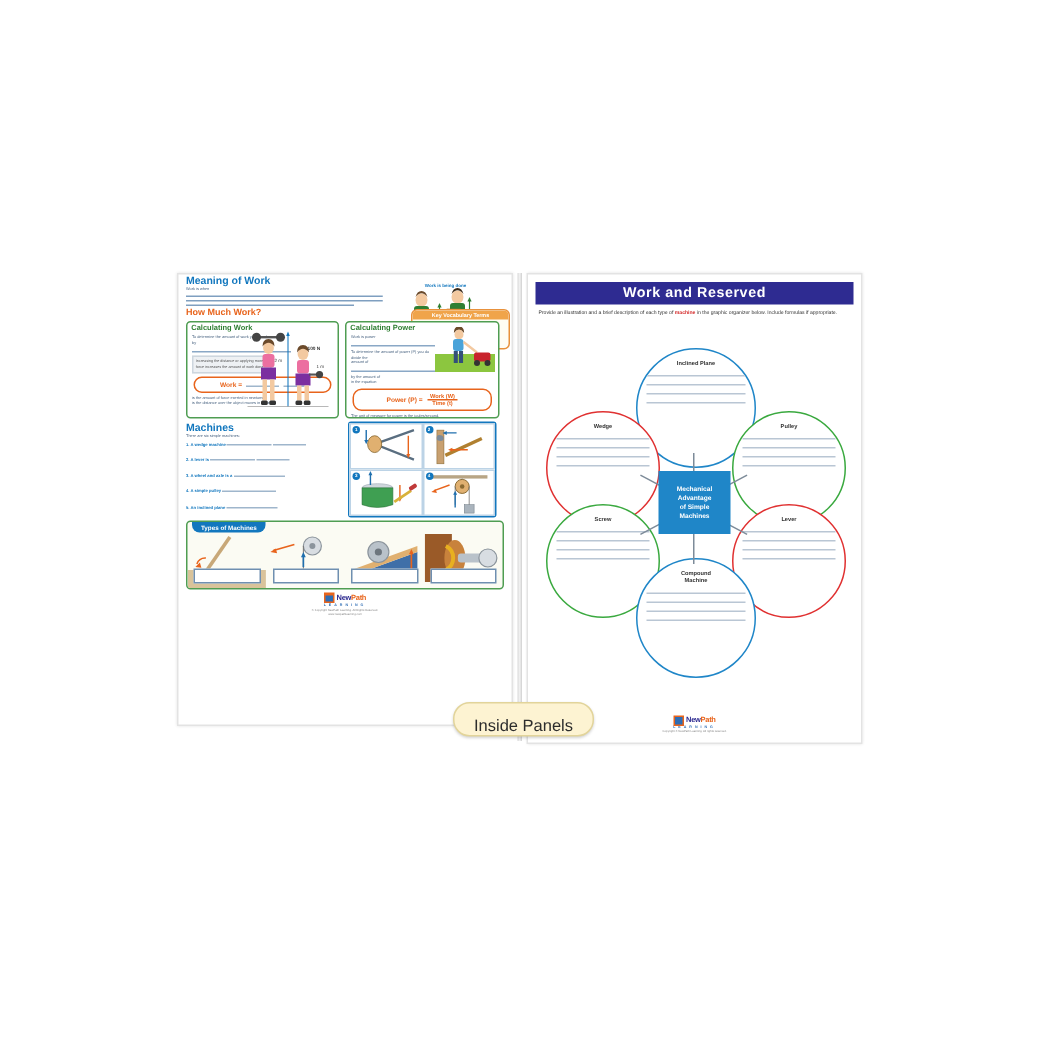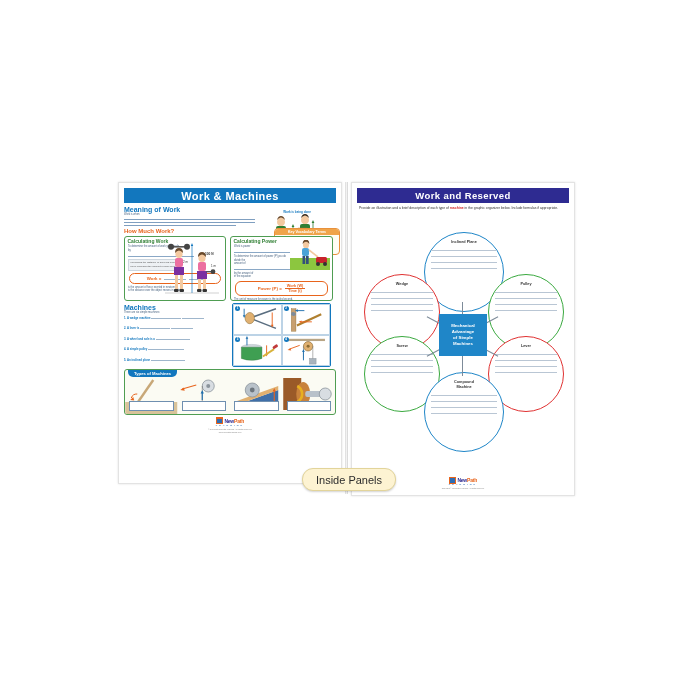--- a/index.html
+++ b/index.html
@@ -134,35 +134,34 @@
     display:flex;flex-direction:column;align-items:center;justify-content:center;
     line-height:1.35;text-align:center;z-index:5;}
 
   .conn{position:absolute;background:#7d8b99;z-index:1;}
 
   .rp-logo{position:absolute;left:0;right:0;bottom:2px;}
 
   
   .badge{position:absolute;left:302px;top:468px;width:92px;height:21px;
     background:#fdf3d2;border:1px solid #e2d49a;border-radius:11px;
-    display:flex;align-items:center;justify-content:center;
+    display:flex;align-items:flex-end;justify-content:center;
     font-size:11px;color:#2c2c2c;box-shadow:0 1px 2px rgba(0,0,0,.18);z-index:30;}
 </style>
 </head>
 <body>
 
 <div class="stage">
 
   <div class="gutter"></div>
 
   <div class="spread">
 
     <div class="panel panel-left">
 
-      <div class="banner banner-left">Work &amp; Machines</div>
 
       <div class="lp">
 
         <div class="sec-title">Meaning of Work</div>
         <div class="meaning-rows">
           <div class="tiny">Work is when</div>
           <div class="rule"></div>
           <div class="rule"></div>
           <div class="rule mid"></div>
         </div>

